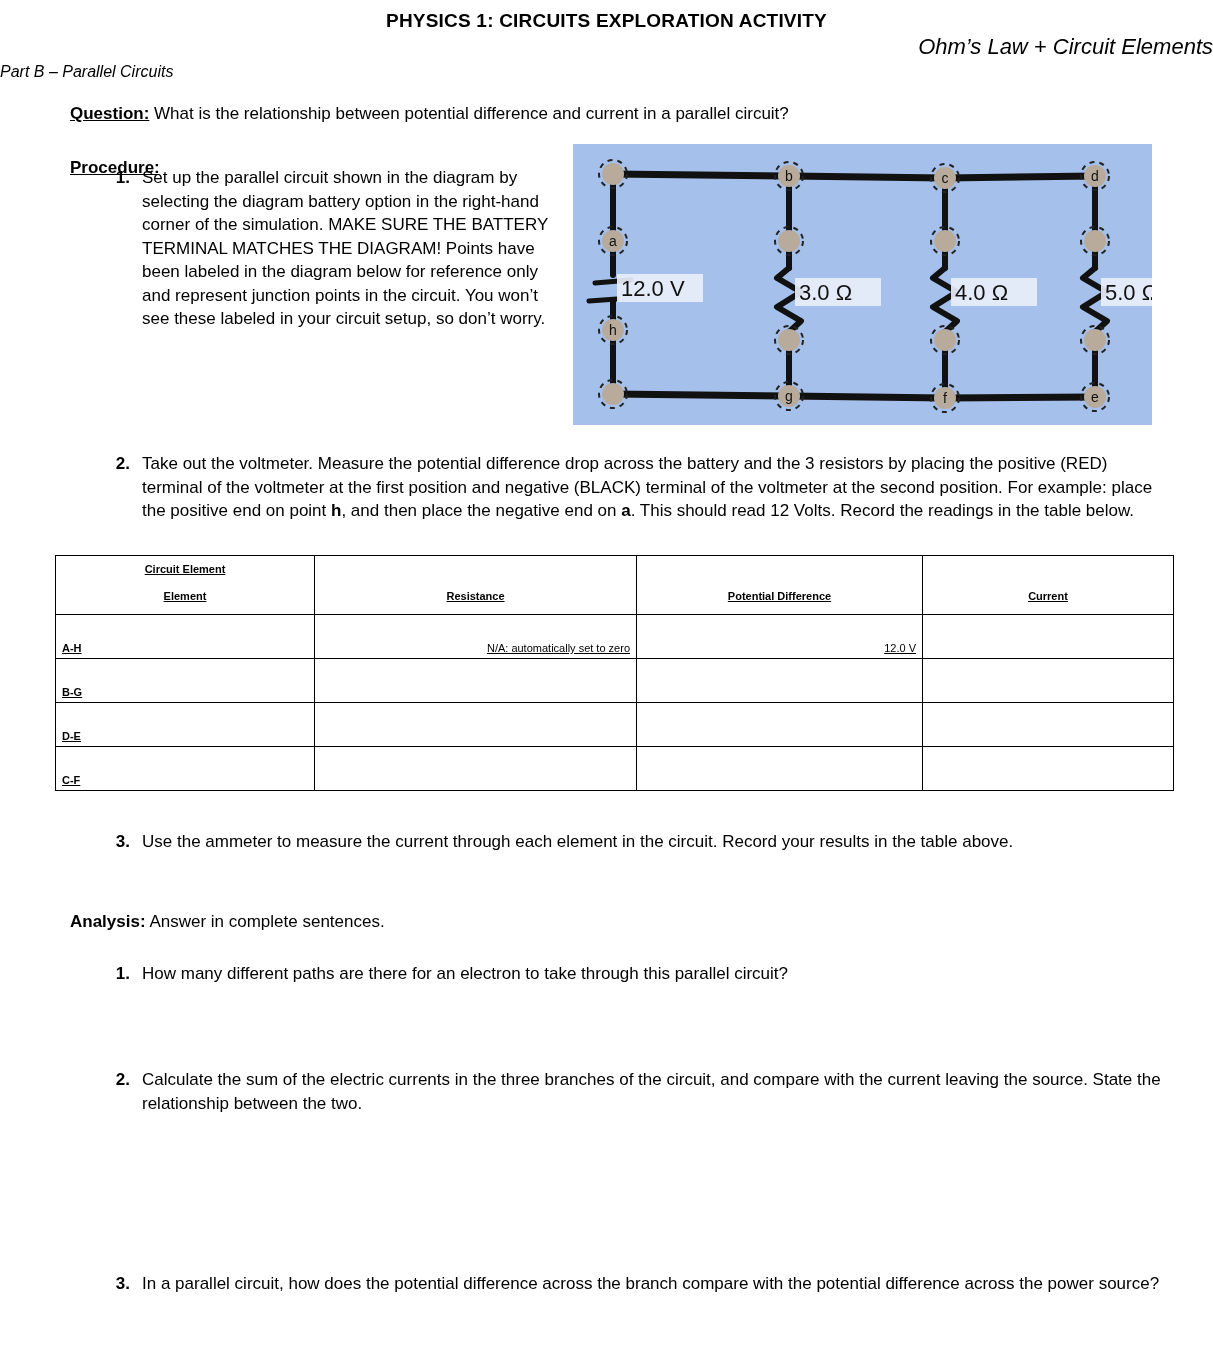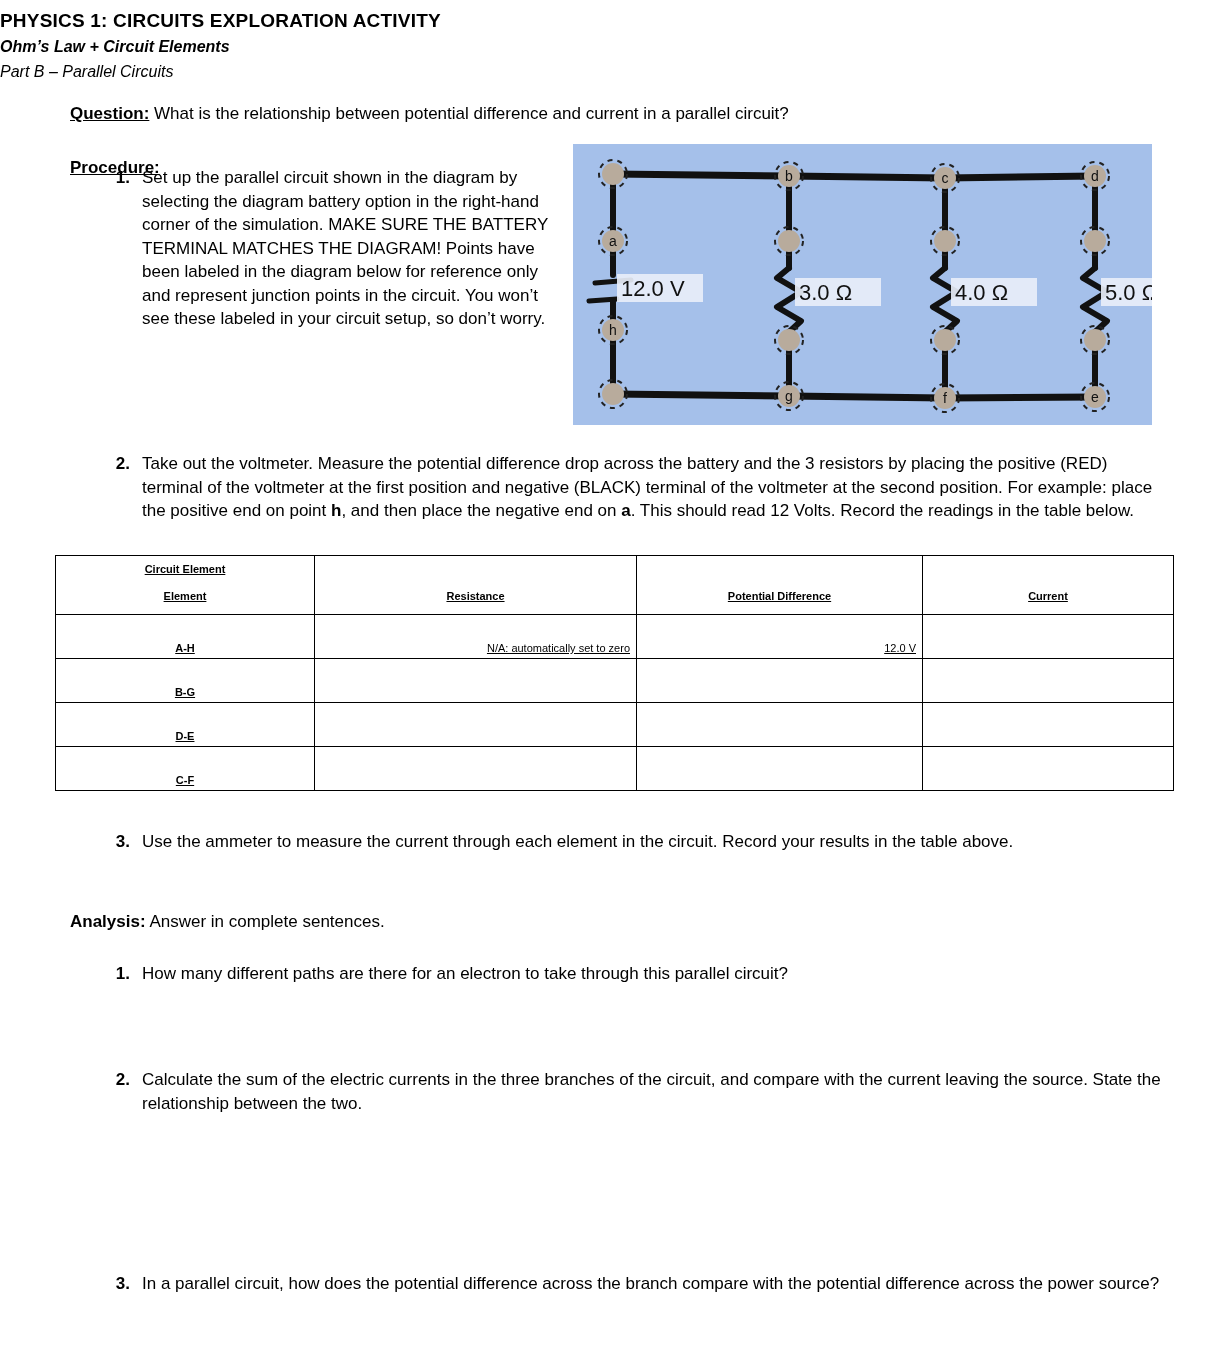--- a/index.html
+++ b/index.html
@@ -11,33 +11,32 @@
     width: 1213px;
     height: 1360px;
     font-family: "Liberation Sans", sans-serif;
     color: #000000;
     position: relative;
     overflow: hidden;
   }
 
   
   .doc-title {
-    text-align: left;
+    text-align: center;
     font-weight: bold;
     font-size: 19px;
     letter-spacing: .2px;
     margin: 8px 0 0 0;
     line-height: 26px;
   }
   .doc-subtitle {
-    text-align: left;
+    text-align: right;
     font-style: italic;
-    font-size: 16px;
+    font-size: 22px;
     line-height: 25px;
-    font-weight: bold;
   }
   .doc-subtitle2 {
     font-style: italic;
     font-size: 16px;
     line-height: 25px;
   }
 
   .question-line {
     font-size: 17px;
     line-height: 24px;
@@ -132,21 +131,20 @@
   .data-table .col-cur    { width: 251px; margin-left: 36px; }
 
   .th-cell {
     text-align: center;
     font-weight: bold;
     height: 57px;
     line-height: 27px;
   }
   .th-two-line { padding-top: 2px; vertical-align: top; }
   .row-label {
-    text-align: center;
     font-weight: bold;
   }
   .cell-center { text-align: right; }
 
   
   .analysis-head {
     position: absolute;
     left: 70px;
     top: 912px;
     font-size: 17px;

